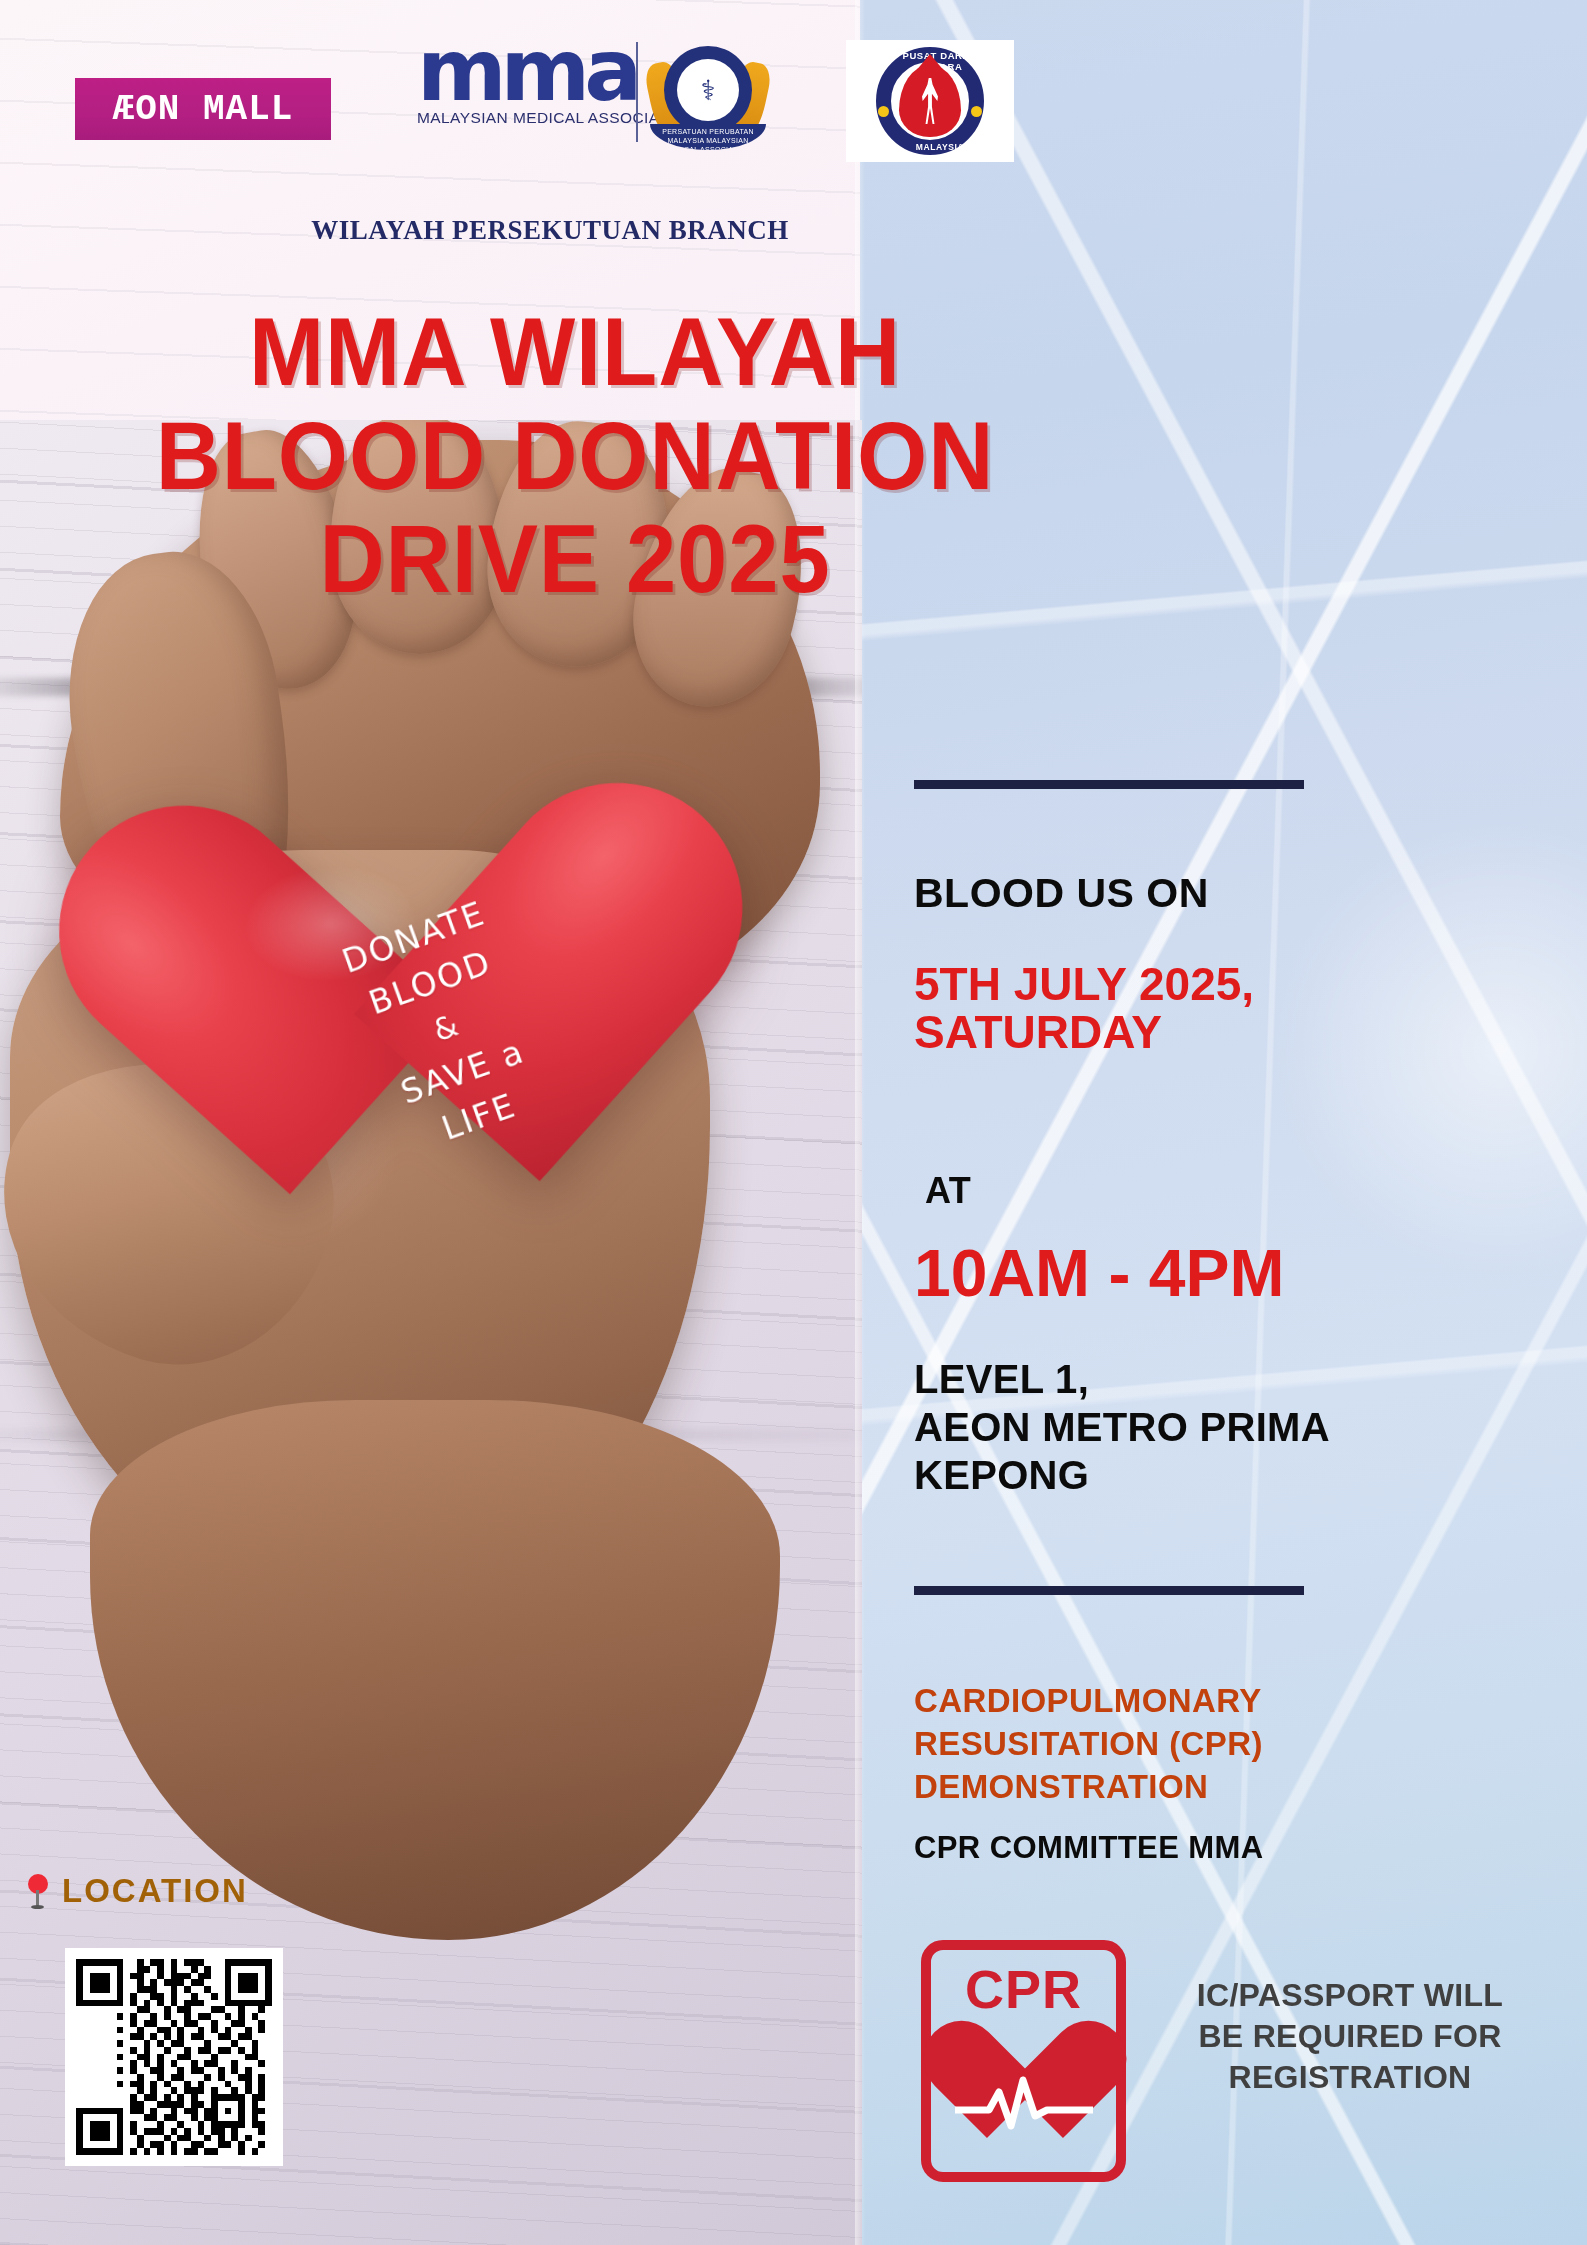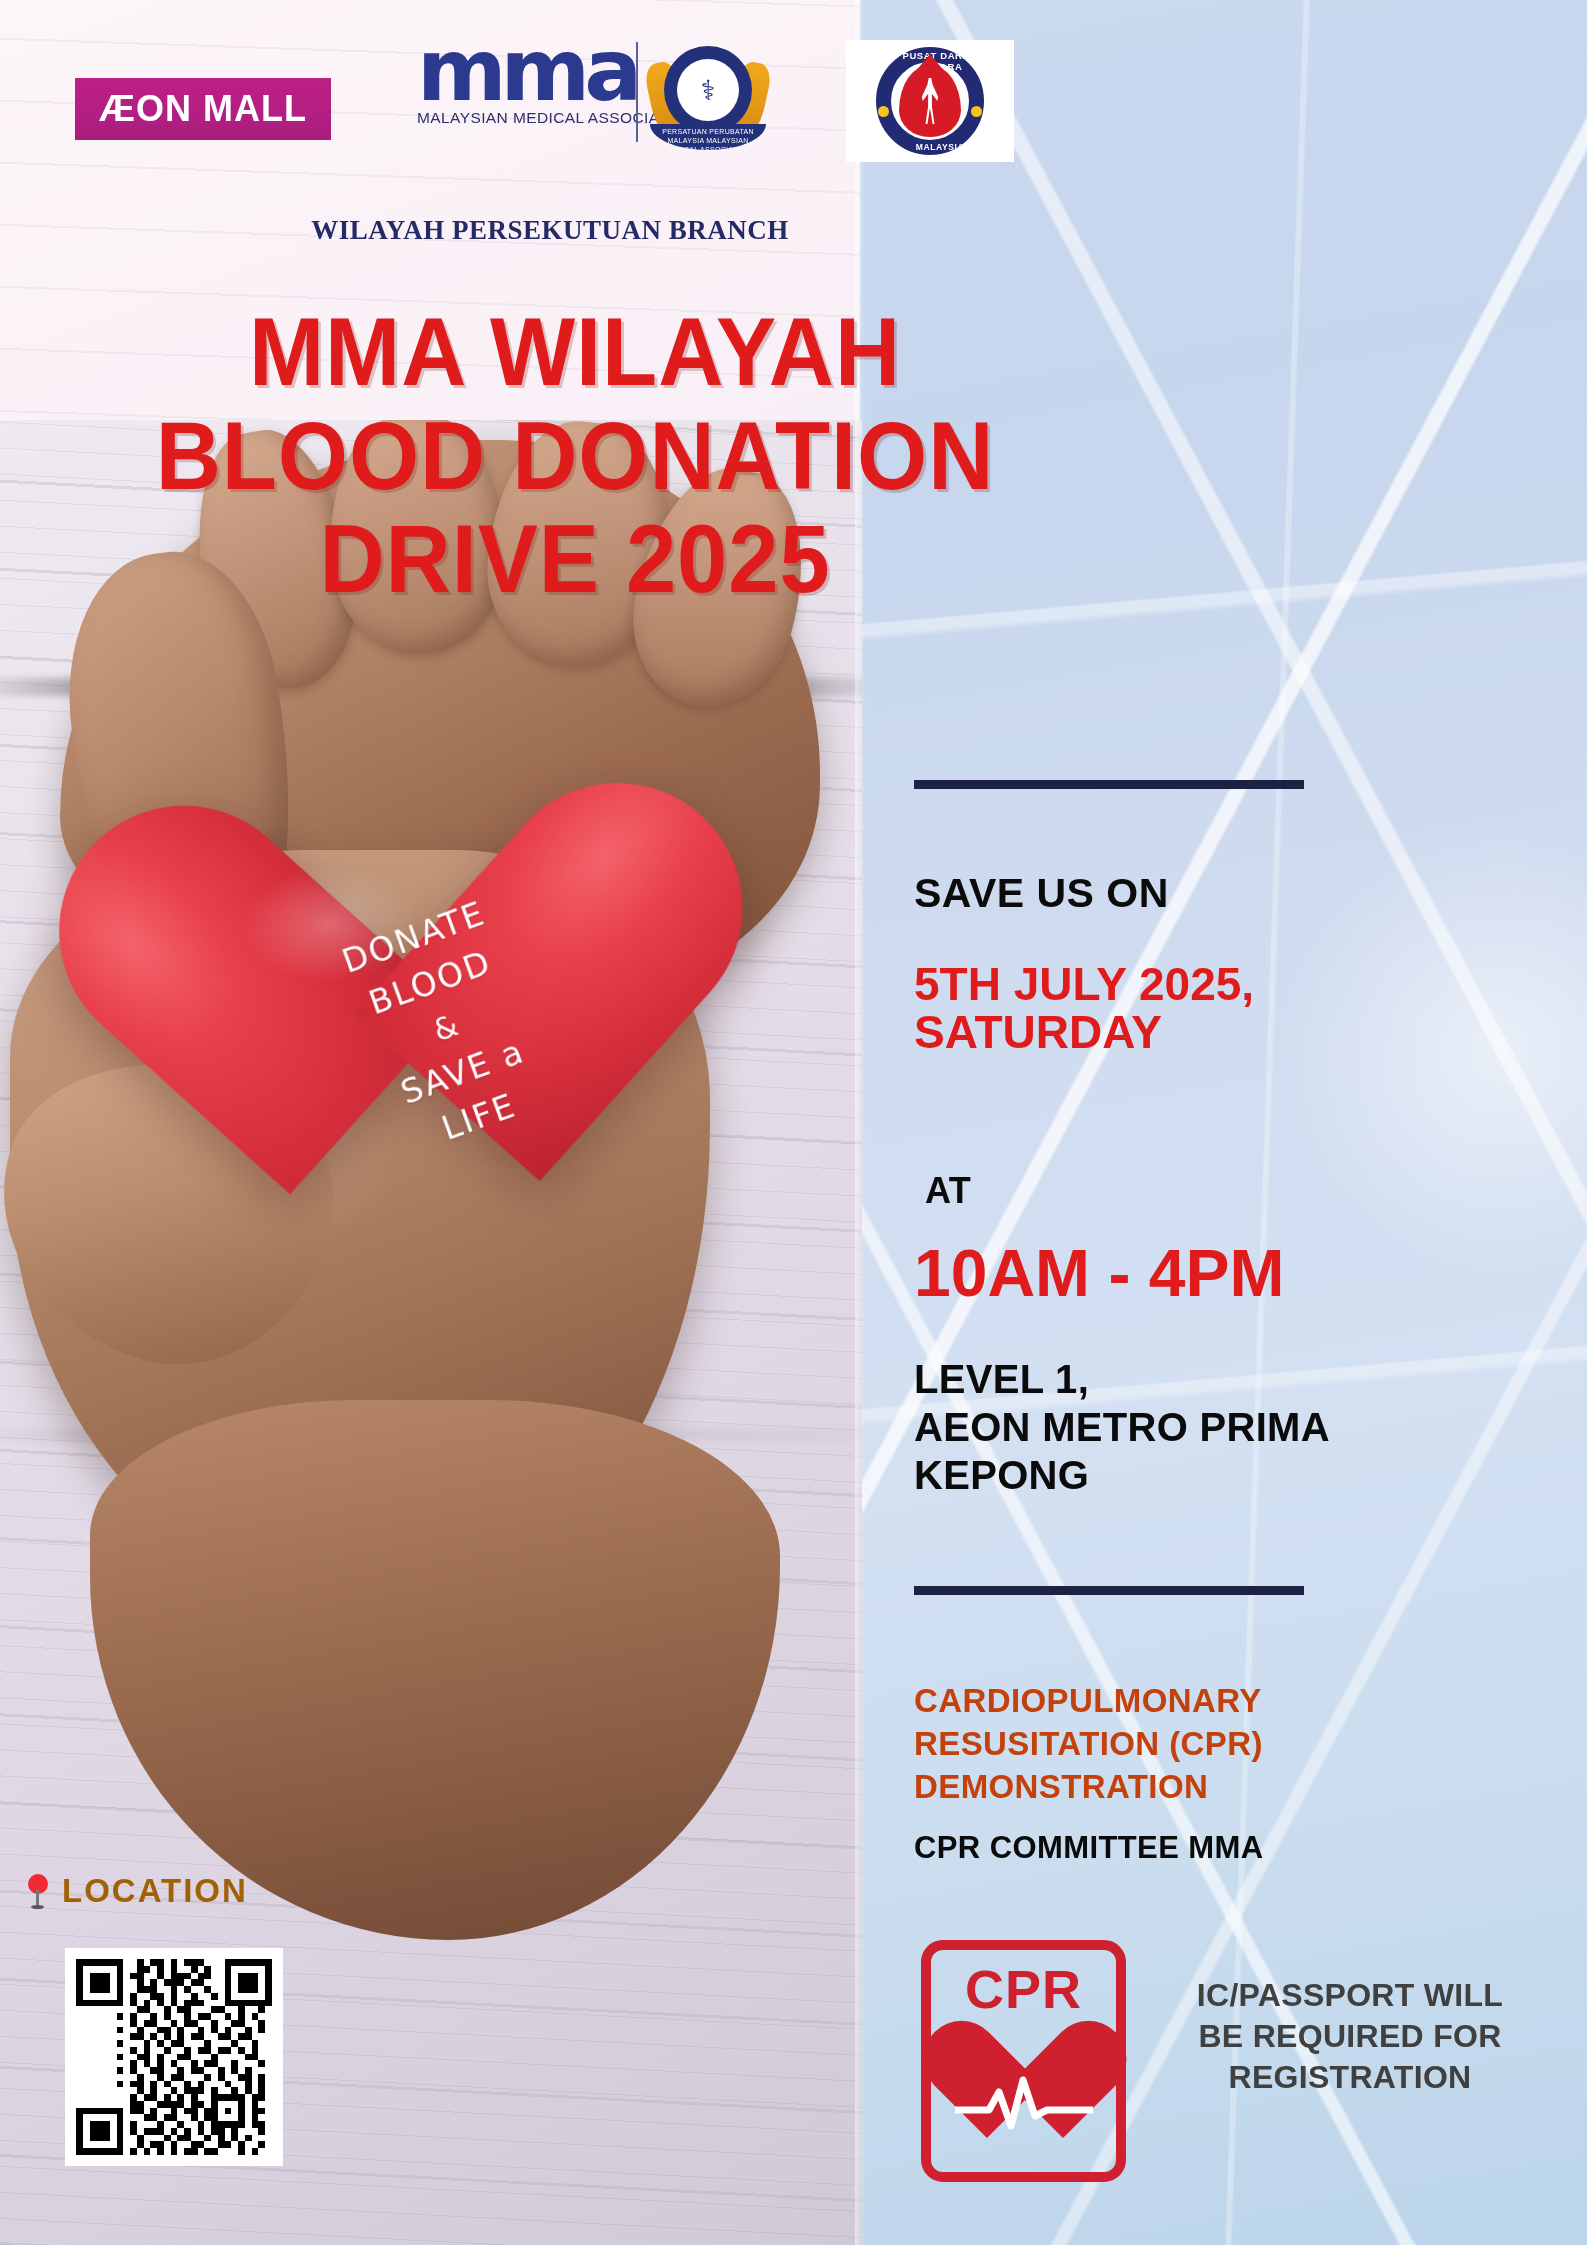--- a/index.html
+++ b/index.html
@@ -133,21 +133,21 @@
   .heart-text .amp{ font-size:30px; display:block; margin:2px 0; }
 
   
   .aeon-logo{
     position:absolute; left:75px; top:78px; width:256px; height:62px;
     background:linear-gradient(180deg,#bd1f85 0%,#b31f82 60%,#a81c7c 100%);
     display:flex; align-items:center; justify-content:center;
   }
   .aeon-logo span{
     color:#fff; font-weight:bold; font-size:36px; letter-spacing:1px;
-    font-family:Liberation Sans, sans-serif;
+    font-family:Liberation Mono, monospace;
   }
 
   .mma-block{ position:absolute; left:417px; top:38px; width:210px; height:118px; }
   .mma-word{
     font-family:"DejaVu Sans", sans-serif; font-weight:bold; font-size:86px;
     color:#2b3a8f; letter-spacing:-6px; line-height:.85; margin-top:-4px;
   }
   .mma-sub{
     font-family:"Liberation Sans", sans-serif; font-size:15.5px; color:#2b2f6e;
     letter-spacing:.4px; margin-top:2px; white-space:nowrap;
@@ -381,21 +381,21 @@
   <div class="branch-line">WILAYAH PERSEKUTUAN BRANCH</div>
 
   <div class="title">
     <div>MMA WILAYAH</div>
     <div>BLOOD DONATION</div>
     <div>DRIVE 2025</div>
   </div>
 
   <div class="rule rule-top"></div>
 
-  <div class="join-on">SAVE US ON</div>
+  <div class="join-on">BLOOD US ON</div>
   <div class="date">5TH JULY 2025, SATURDAY</div>
   <div class="at">AT</div>
   <div class="time">10AM - 4PM</div>
   <div class="venue" style="white-space:pre-line">LEVEL 1,
 AEON METRO PRIMA
 KEPONG</div>
 
   <div class="rule rule-mid"></div>
 
   <div class="cpr-demo" style="white-space:pre-line">CARDIOPULMONARY

